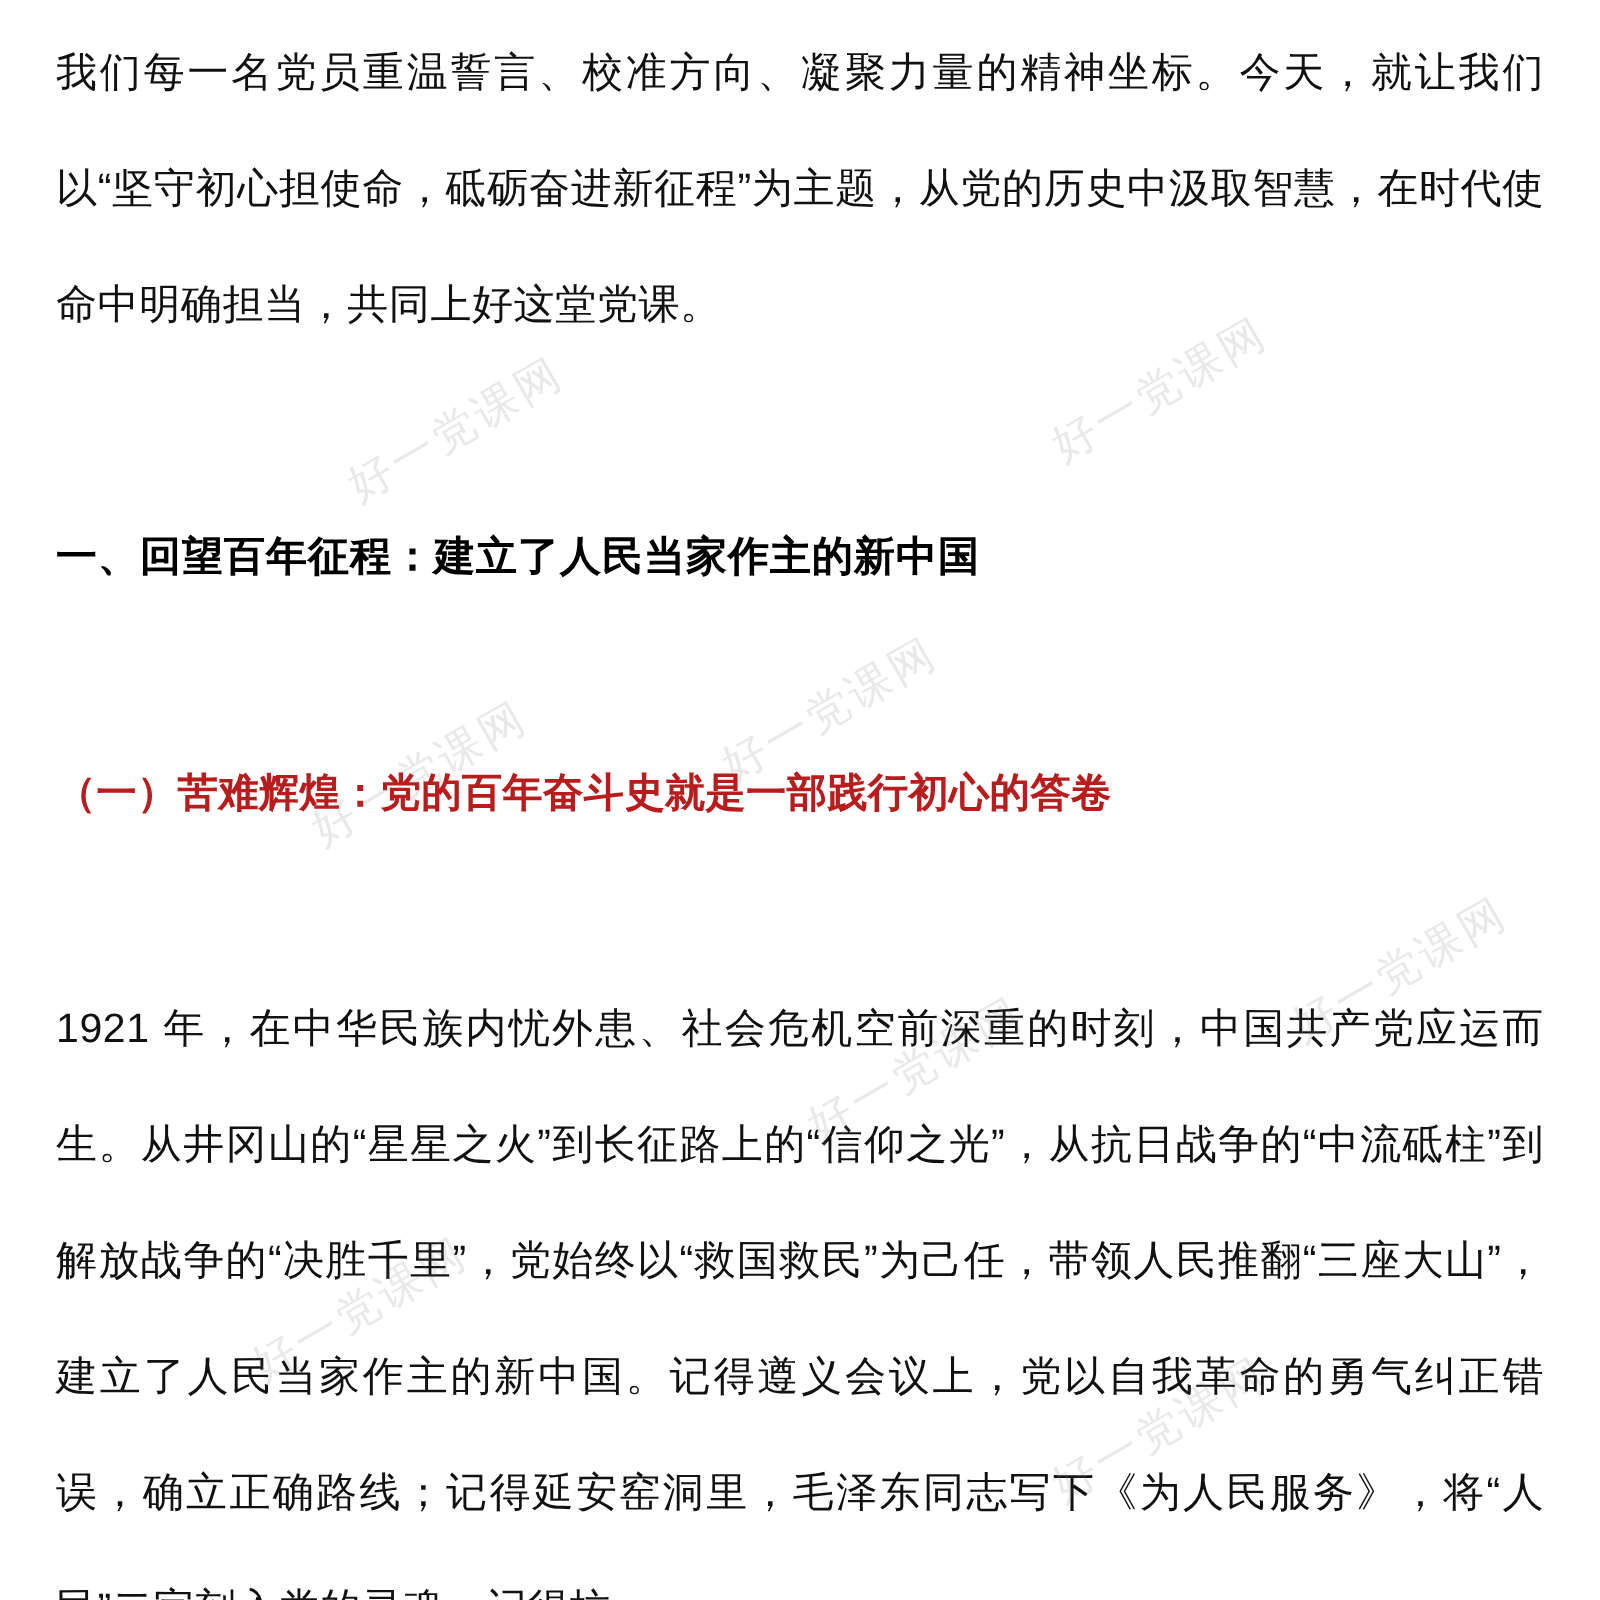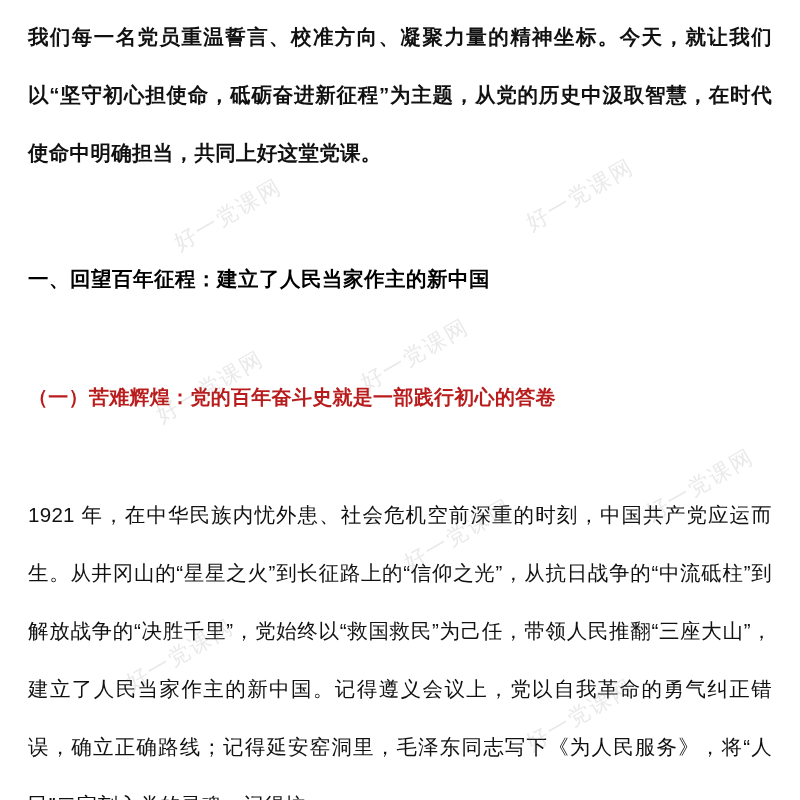--- a/index.html
+++ b/index.html
@@ -24,21 +24,20 @@
   .para {
     font-size: 20.5px;
     line-height: 58px;
     letter-spacing: 0.3px;
     text-align: justify;
     margin: 0;
     color: #111111;
   }
   .para-intro {
     padding-top: 8px;
-    font-weight: bold;
   }
   .heading1 {
     font-size: 20.5px;
     line-height: 58px;
     font-weight: bold;
     letter-spacing: 0.5px;
     margin: 0;
     color: #000000;
   }
   .heading2 {

